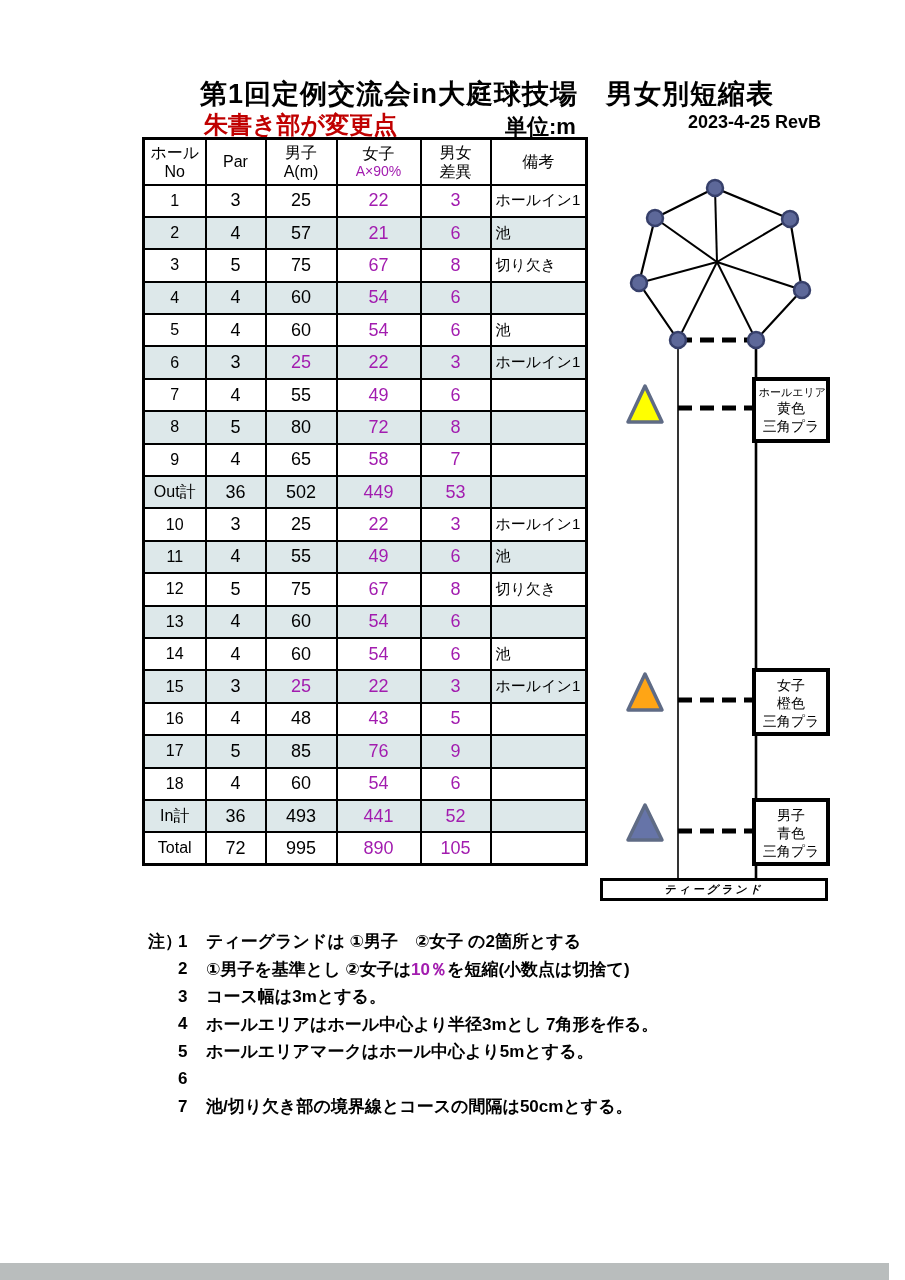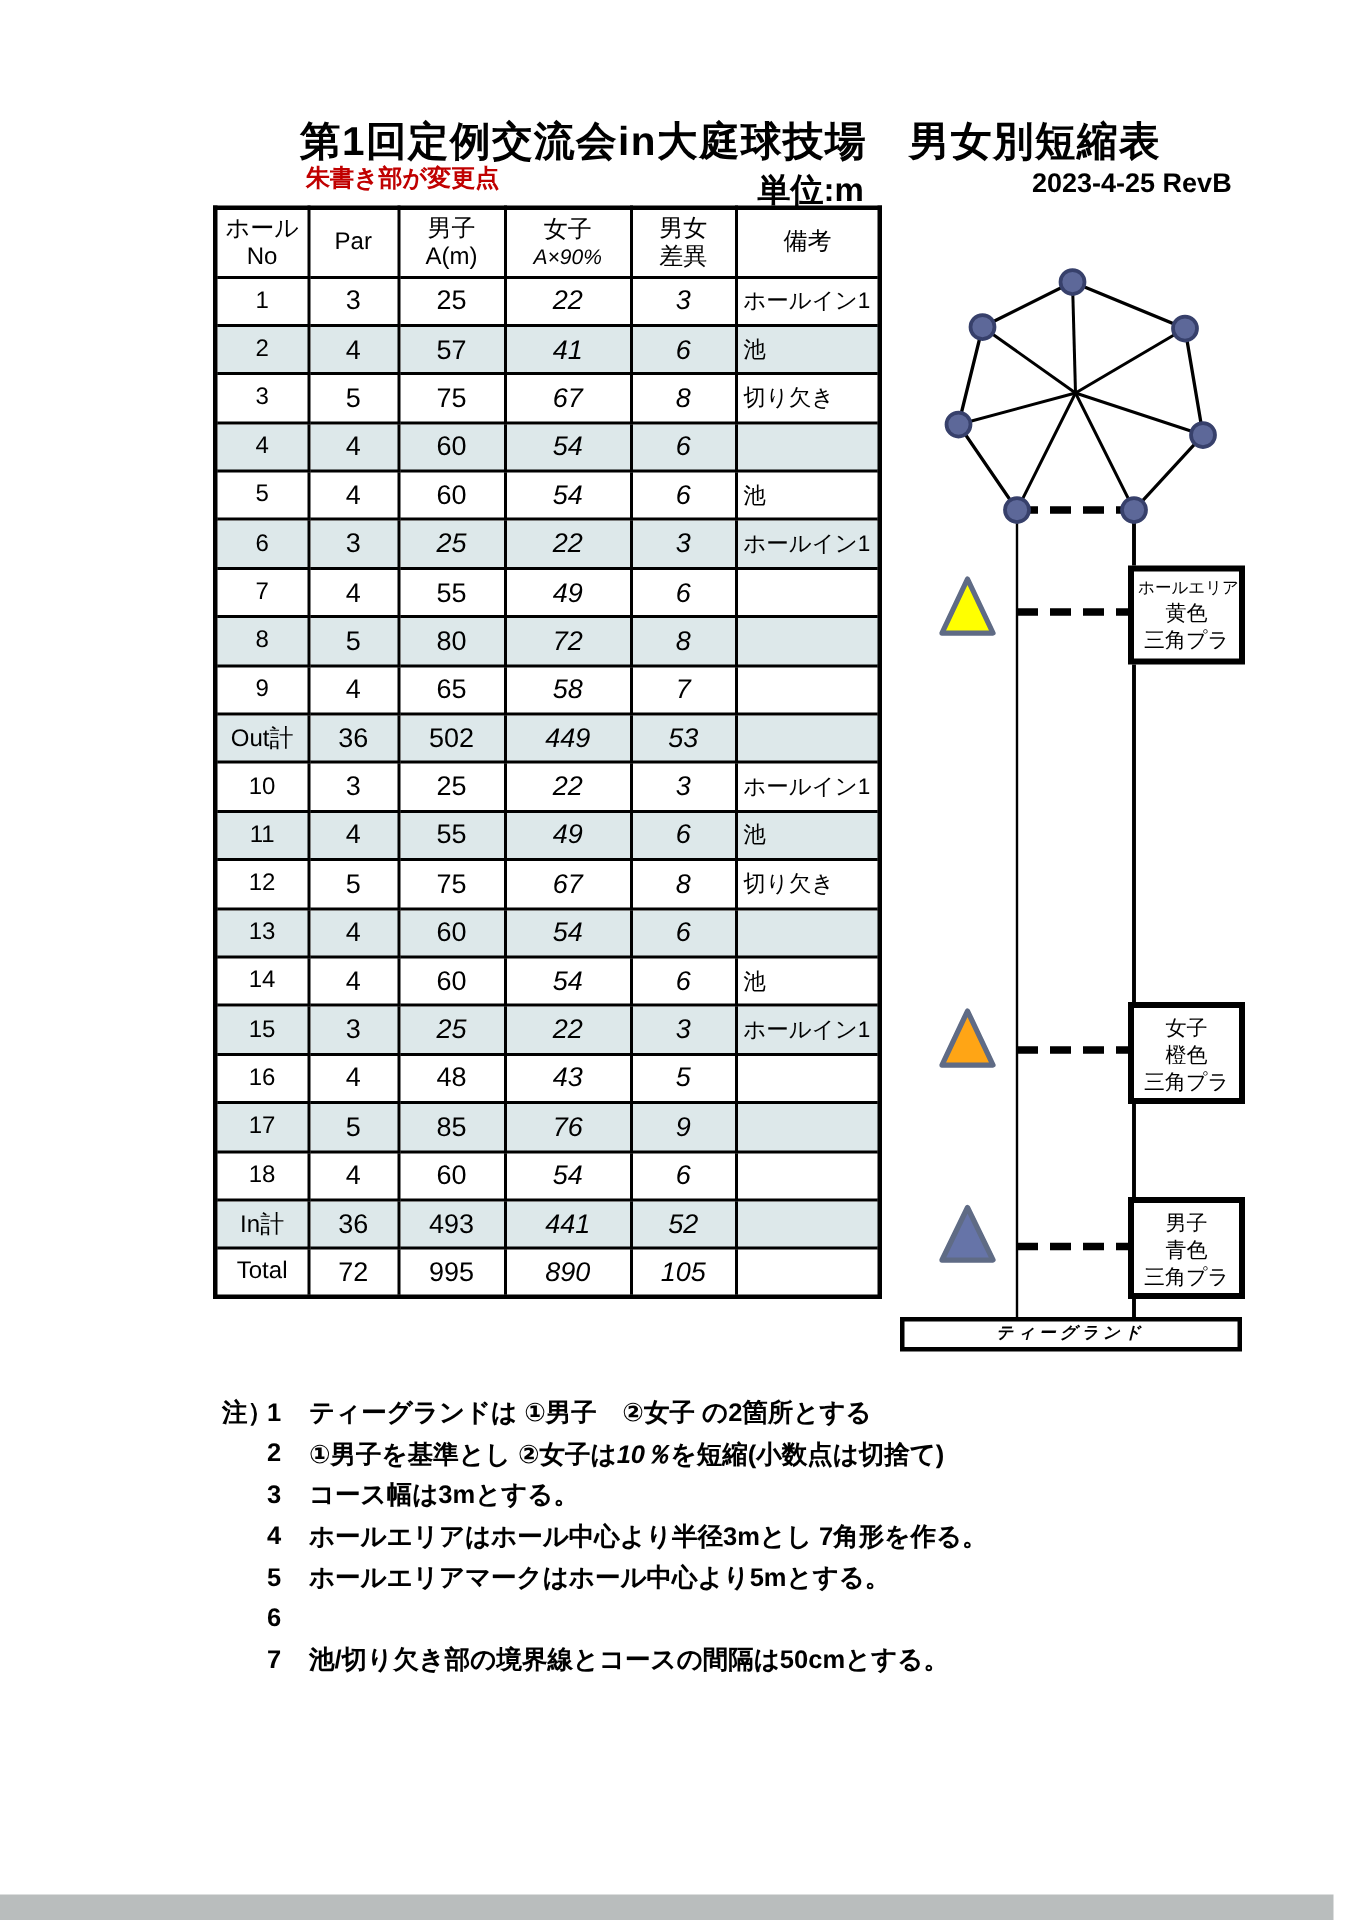--- a/index.html
+++ b/index.html
@@ -2,37 +2,37 @@
 <html><head>
 <meta charset="utf-8">
 <title>男女別短縮表</title>
 <style>
   html,body{margin:0;padding:0;background:#fff;}
   #page{position:relative;width:889px;height:1280px;background:#fff;overflow:hidden;
         font-family:"Liberation Sans","DejaVu Sans",sans-serif;color:#000;}
 
   
   #title{position:absolute;left:200px;top:76px;font-size:27px;font-weight:bold;letter-spacing:1px;}
-  #subtitle{position:absolute;left:204px;top:109px;font-size:16px;font-weight:bold;color:#c00000;}
+  #subtitle{position:absolute;left:204px;top:109px;font-size:24px;font-weight:bold;color:#c00000;}
   #unit{position:absolute;left:505px;top:112px;font-size:22px;font-weight:bold;}
   #rev{position:absolute;left:688px;top:112px;font-size:18px;font-weight:bold;}
 
   
   #tbl{position:absolute;left:142px;top:137px;border-collapse:collapse;table-layout:fixed;
        border:3px solid #000;}
   #tbl th,#tbl td{border:2px solid #000;text-align:center;vertical-align:middle;
        font-weight:normal;padding:0;overflow:hidden;white-space:nowrap;}
   #tbl thead tr{height:46px;margin-left:23px;}
   #tbl tbody tr{height:32.4px;font-size:18px;}
   #tbl tbody tr:nth-child(even){background:#dde8ea;}
   #tbl .hdr{font-size:16px;line-height:1.2;}
   #tbl .hdr .sub{font-size:14px;}
   #tbl td.remark{text-align:left;font-size:15px;padding-left:4px;}
   #tbl td.no{font-size:16px;}
-  .red{color:#000000;font-style:italic;}
+  .red{color:#a21caf;}
 
   
   #diagram{position:absolute;left:595px;top:160px;width:310px;height:760px;}
   #diagram svg{position:absolute;left:0;top:0;}
   .dlabel{position:absolute;border:4px solid #000;background:#fff;box-sizing:border-box;
           text-align:center;font-size:14px;line-height:1.3;padding-top:4px;}
   .dlabel .l0{font-size:11px;text-align:right;}
   #tee-box{position:absolute;left:5px;top:718px;width:228px;height:23px;border:3px solid #000;
           box-sizing:border-box;background:#fff;text-align:center;font-size:11px;
           font-weight:bold;font-style:italic;letter-spacing:3px;line-height:17px;}
@@ -92,21 +92,21 @@
           <td>3</td>
           <td>25</td>
           <td class="red">22</td>
           <td class="red">3</td>
           <td class="remark">ホールイン1</td>
         </tr>
       <tr>
           <td class="no">2</td>
           <td>4</td>
           <td>57</td>
-          <td class="red">41</td>
+          <td class="red">21</td>
           <td class="red">6</td>
           <td class="remark">池</td>
         </tr>
       <tr>
           <td class="no">3</td>
           <td>5</td>
           <td>75</td>
           <td class="red">67</td>
           <td class="red">8</td>
           <td class="remark">切り欠き</td>

